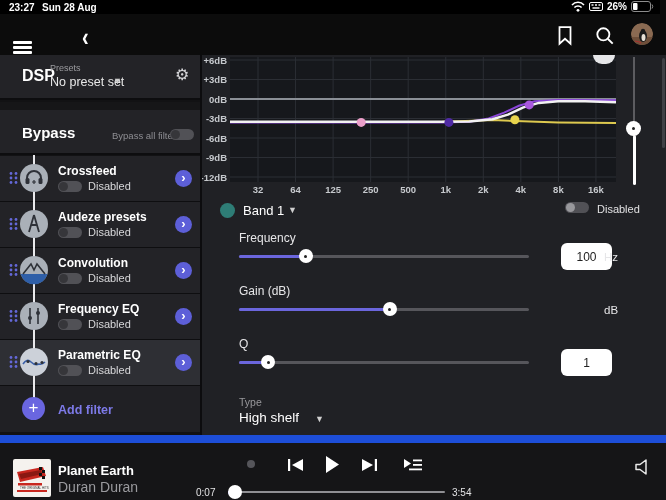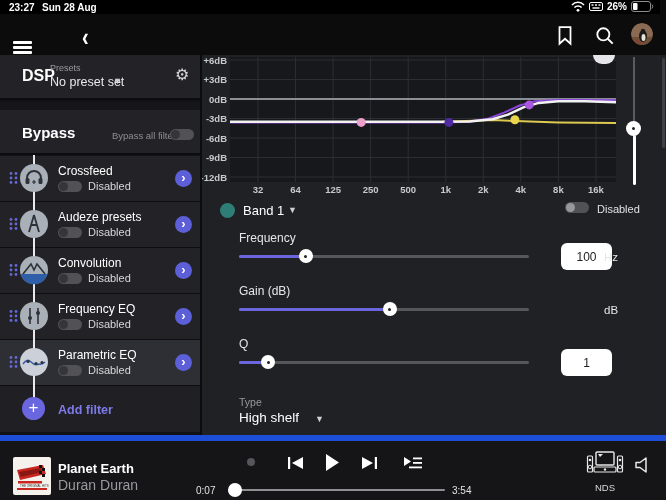--- a/index.html
+++ b/index.html
@@ -36,21 +36,21 @@
   .panel-gap { position:absolute; left:0; top:47px; width:200px; height:8px; background:#161618; }
   .filters-header { position:absolute; left:0; top:55px; width:200px; height:45px; background:#232327; border-bottom:2px solid #0d0d0f; }
   .filters-title { position:absolute; left:22px; top:14px; font-size:15px; font-weight:bold; color:#fff; }
   .bypass-label { position:absolute; left:112px; top:20px; font-size:9.5px; color:#8e8e93; }
   .vline { position:absolute; left:33px; top:100px; width:2px; height:256px; background:#e9e9ec; z-index:1; }
 
   .fitem { position:absolute; left:0; width:200px; height:46px; background:#232327; border-bottom:1px solid #0e0e10; }
   .fitem.selected { background:#2e2f34; }
   .fitem .drag { position:absolute; left:9px; top:15px; cursor:grab; }
   .ficon { position:absolute; left:19px; top:7px; width:30px; height:30px; z-index:2; }
-  .fname { position:absolute; left:58px; top:8px; font-size:12px; font-weight:normal; color:#fff; }
+  .fname { position:absolute; left:58px; top:8px; font-size:12px; font-weight:bold; color:#fff; }
   .fstate { position:absolute; left:58px; top:24px; display:flex; align-items:center; gap:6px; }
   .fstatus { font-size:11px; color:#d8d8da; }
   .chev { position:absolute; left:175px; top:14px; width:17px; height:17px; border-radius:50%; background:#5d5fd8; color:#fff; font-size:13px; line-height:15px; text-align:center; cursor:pointer; font-weight:bold; }
   .addrow { position:absolute; left:0; top:331px; width:200px; height:46px; background:#202024; }
   .addbtn { position:absolute; left:22px; top:11px; width:23px; height:23px; border-radius:50%; background:#6a66e0; color:#fff; font-size:17px; line-height:21px; text-align:center; z-index:2; cursor:pointer; }
   .addlabel { position:absolute; left:58px; top:17px; font-size:12.5px; font-weight:bold; color:#7d7ae8; cursor:pointer; }
 
   
   .toggle { position:relative; display:inline-block; border-radius:7px; background:#515156; cursor:pointer; }
   .toggle .tknob { position:absolute; left:1px; top:1px; border-radius:50%; }
@@ -83,21 +83,21 @@
   .slider .fill { position:absolute; left:0; top:5.5px; height:3px; background:#6b66dd; border-radius:2px; }
   .slider .knob { position:absolute; top:0; width:14px; height:14px; margin-left:-7px; background:#fff; border-radius:50%; }
   .slider .knob::after { content:""; position:absolute; left:5.5px; top:5.5px; width:3px; height:3px; background:#222; border-radius:50%; }
   .valbox { position:absolute; left:343px; width:51px; height:27px; background:#fff; border:none; border-radius:6px; color:#222; font-size:12px; text-align:center; font-family:"Liberation Sans", sans-serif;margin-left:16px; }
   .unit { position:absolute; left:402px; font-size:11.5px; color:#e6e6e8; }
   .type-label { position:absolute; left:37px; top:341px; font-size:10.5px; color:#98989c; }
   .type-value { position:absolute; left:37px; top:355px; font-size:13.5px; color:#fff; cursor:pointer;text-align:center; }
   .type-caret { position:absolute; left:113px; top:359px; font-size:9px; color:#cfcfcf; }
 
   
-  .player { position:absolute; left:0; top:435px; width:666px; height:65px; background:#151517; border-top:6px solid #1d4ed8;padding-left:8px; }
+  .player { position:absolute; left:0; top:435px; width:666px; height:65px; background:#151517; border-top:8px solid #1d4ed8;padding-left:8px; }
   .art { position:absolute; left:13px; top:16px; width:38px; height:38px; border-radius:2px; overflow:hidden; }
   .track-title { position:absolute; left:58px; top:20px; font-size:13px; font-weight:bold; color:#fff; }
   .track-artist { position:absolute; left:58px; top:36px; font-size:14px; color:#9a9a9e; }
   .radio-dot { position:absolute; left:247px; top:17px; width:8px; height:8px; border-radius:50%; background:#55555a; }
   .tbtn { position:absolute; top:14px; cursor:pointer; }
   .elapsed { position:absolute; left:196px; top:44px; font-size:10px; color:#e2e2e4; }
   .pbar { position:absolute; left:228px; top:48px; width:217px; height:3px; }
   .pbar .rest { position:absolute; left:0; top:0; width:100%; height:2px; background:#8f8f93; border-radius:1px; }
   .pbar .done { position:absolute; left:0; top:-0.5px; height:3px; background:#6b66dd; }
   .pbar .pknob { position:absolute; top:-6px; width:14px; height:14px; margin-left:-7px; background:#fff; border-radius:50%; cursor:pointer; }
@@ -453,32 +453,17 @@
       </svg>
 
     <span class="elapsed">0:07</span>
     <div class="pbar">
       <span class="rest"></span>
       <span class="done" style="width: 3%;"></span>
       <span class="pknob" style="left: 3%;"></span>
     </div>
     <span class="duration">3:54</span>
 
-    <div class="zone">
-      <svg width="38" height="28" viewBox="0 0 38 28">
-          <rect x="10" y="2" width="18" height="13" rx="1" stroke="#e8e8e8" stroke-width="1.4" fill="none"></rect>
-          <path d="M12 4 l5 0 -3 3" fill="#e8e8e8"></path>
-          <rect x="8" y="17" width="22" height="5" rx="1" stroke="#e8e8e8" stroke-width="1.2" fill="none"></rect>
-          <circle cx="19" cy="19.5" r="1.2" fill="#e8e8e8"></circle>
-          <rect x="1.5" y="6" width="5" height="16" rx="1" stroke="#e8e8e8" stroke-width="1.2" fill="none"></rect>
-          <circle cx="4" cy="10" r="1.3" fill="#e8e8e8"></circle>
-          <circle cx="4" cy="17" r="1.8" stroke="#e8e8e8" stroke-width="1" fill="none"></circle>
-          <rect x="31.5" y="6" width="5" height="16" rx="1" stroke="#e8e8e8" stroke-width="1.2" fill="none"></rect>
-          <circle cx="34" cy="10" r="1.3" fill="#e8e8e8"></circle>
-          <circle cx="34" cy="17" r="1.8" stroke="#e8e8e8" stroke-width="1" fill="none"></circle>
-        </svg>
-      <span class="zone-label">NDS</span>
-    </div>
     <svg class="volume" width="18" height="18" viewBox="0 0 18 18">
         <path d="M2 6.5 h4 l6 -4.5 v14 l-6 -4.5 h-4 z" stroke="#e8e8e8" stroke-width="1.5" fill="none" stroke-linejoin="round"></path>
       </svg>
   </div>
 </div>
 
 </body></html>

